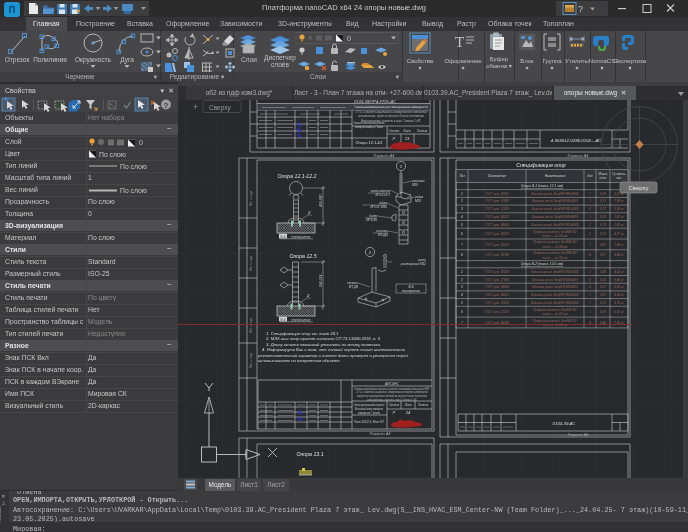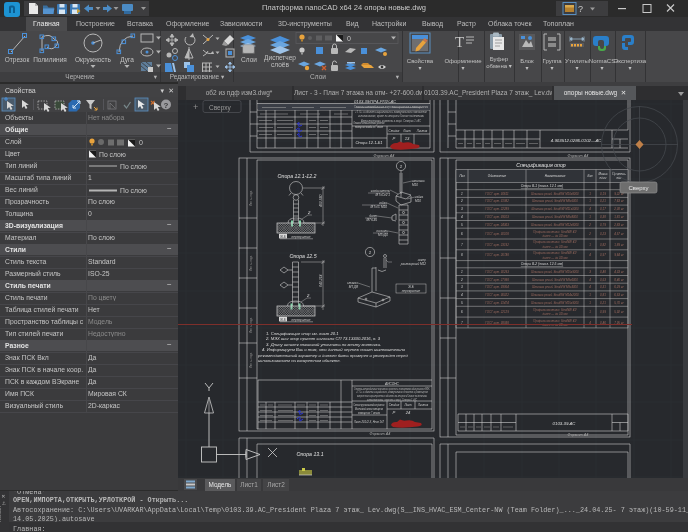--- a/index.html
+++ b/index.html
@@ -844,17 +844,17 @@
 
   <div class="abs" id="cmd">
     <div id="cmdstrip">
       <div style="position:absolute;left:1.5px;top:1px;color:#b5b5b5;font-size:6px;">✕</div>
       <div style="position:absolute;left:2px;top:8px;color:#9a9a9a;font-size:6px;">⚓</div>
       <div style="position:absolute;left:-9px;top:20px;color:#9a9a9a;font-size:5.5px;transform:rotate(-90deg);font-family:'Liberation Sans',sans-serif;">Коман</div>
     </div>
     <div class="line" style="top:-3.5px;">'Отмена'</div>
     <div class="line" style="top:5px;font-weight:bold;">OPEN,ИМПОРТА,ОТКРЫТЬ,УРЛОТКРОЙ - Открыть...</div>
     <div class="line" style="top:14.5px;">Автосохранение: C:\Users\UVARKAR\AppData\Local\Temp\0103.39.AC_President Plaza 7 этаж_ Lev.dwg(S__INS_HVAC_ESM_Center-NW (Team Folder)_..._24.04.25- 7 этаж)(10-59-11_</div>
-    <div class="line" style="top:24px;">14.05.2025).autosave</div>
+    <div class="line" style="top:24px;">23.05.2025).autosave</div>
     <div id="cmdprompt"></div>
-    <div class="line" style="top:33.5px;">Главная:</div>
+    <div class="line" style="top:33.5px;">Мировая:</div>
   </div>
 </div>
 
 </body></html>

